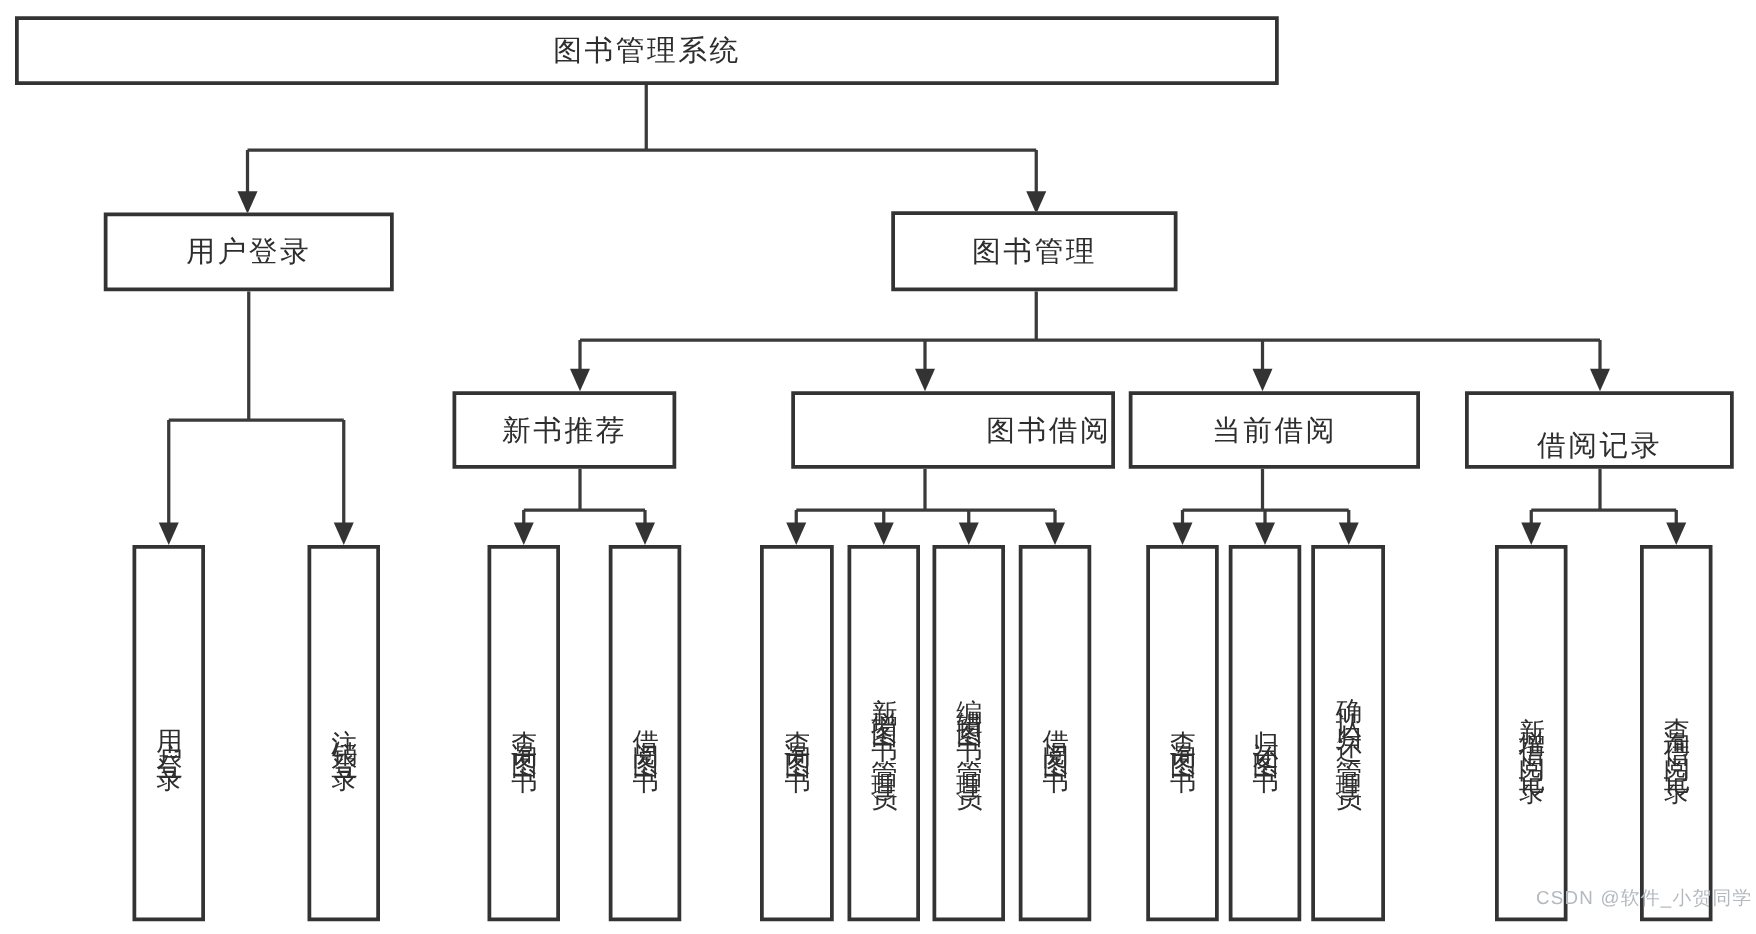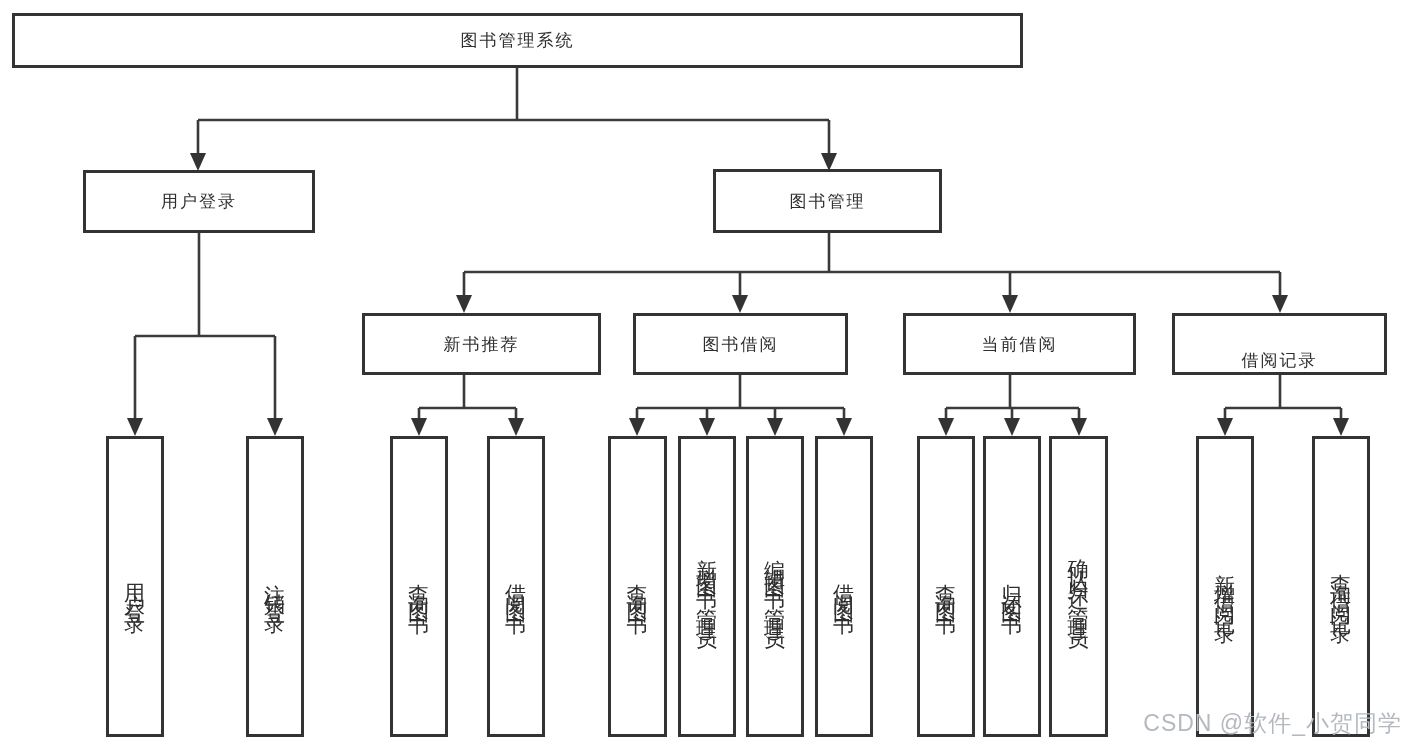--- a/index.html
+++ b/index.html
@@ -10,45 +10,45 @@
     color:#2e2e2e;
   }
   #connectors { position:absolute; left:0; top:0; width:1405px; height:747px; }
   #connectors path { stroke:#3a3a3a; stroke-width:2.6; fill:none; }
   #connectors polygon { fill:#333333; stroke:none; }
   .node {
     position:absolute; box-sizing:border-box; background:#ffffff;
     border:3px solid #333333; display:flex; align-items:center; justify-content:center;
     text-align:center;
   }
-  .h-node { font-size:17px; letter-spacing:2px; white-space:nowrap; }
+  .h-node { font-size:23px; letter-spacing:2px; white-space:nowrap; }
   .v-node .vlabel {
     writing-mode:vertical-rl; text-orientation:mixed;
     font-size:21px; line-height:1; letter-spacing:10px;
   }
   
   .n-root   { left:12px;  top:13px;  width:1011px; height:55px; }
   
   .n-login  { left:83px;  top:170px; width:232px; height:63px; }
   .n-mgmt   { left:713px; top:169px; width:229px; height:64px; }
   
-  .n-newbook { left:362px;  top:313px; width:239px; height:62px; }
-  .n-borrow  { left:633px;  top:313px; width:215px; height:62px; }
+  .n-newbook { left:362px;  top:313px; width:179px; height:62px; }
+  .n-borrow  { left:633px;  top:313px; width:259px; height:62px;justify-content:flex-end; }
   .n-current { left:903px;  top:313px; width:233px; height:62px; }
   .n-records { left:1172px; top:313px; width:215px; height:62px;align-items:flex-end; }
   
   .leaf { top:436px; height:301px; width:58px; }
   .l-1a { left:106px; }  .l-1b { left:246px; }
   .l-2a { left:390px; }  .l-2b { left:487px; }
   .l-3a { left:608px; width:59px; } .l-3b { left:678px; } .l-3c { left:746px; } .l-3d { left:815px; }
   .l-4a { left:917px; } .l-4b { left:983px; } .l-4c { left:1049px; width:59px; }
   .l-5a { left:1196px; } .l-5b { left:1312px; }
   .watermark {
-    position:absolute; right:3px; bottom:8px; z-index:5;
-    font-size:23px; letter-spacing:1px; color:#b3b9bf; white-space:nowrap;margin-left:20px;
+    position:absolute; right:3px; bottom:19px; z-index:5;
+    font-size:15px; letter-spacing:1px; color:#b3b9bf; white-space:nowrap;margin-left:20px;
   }
 </style>
 </head>
 <body>
 
 <div id="stage">
 
   <svg id="connectors" viewBox="0 0 1405 747" xmlns="http://www.w3.org/2000/svg">
     <g>
       <path d="M517 68 V120 M198 120 H829 M198 120 V155 M829 120 V155"></path>

